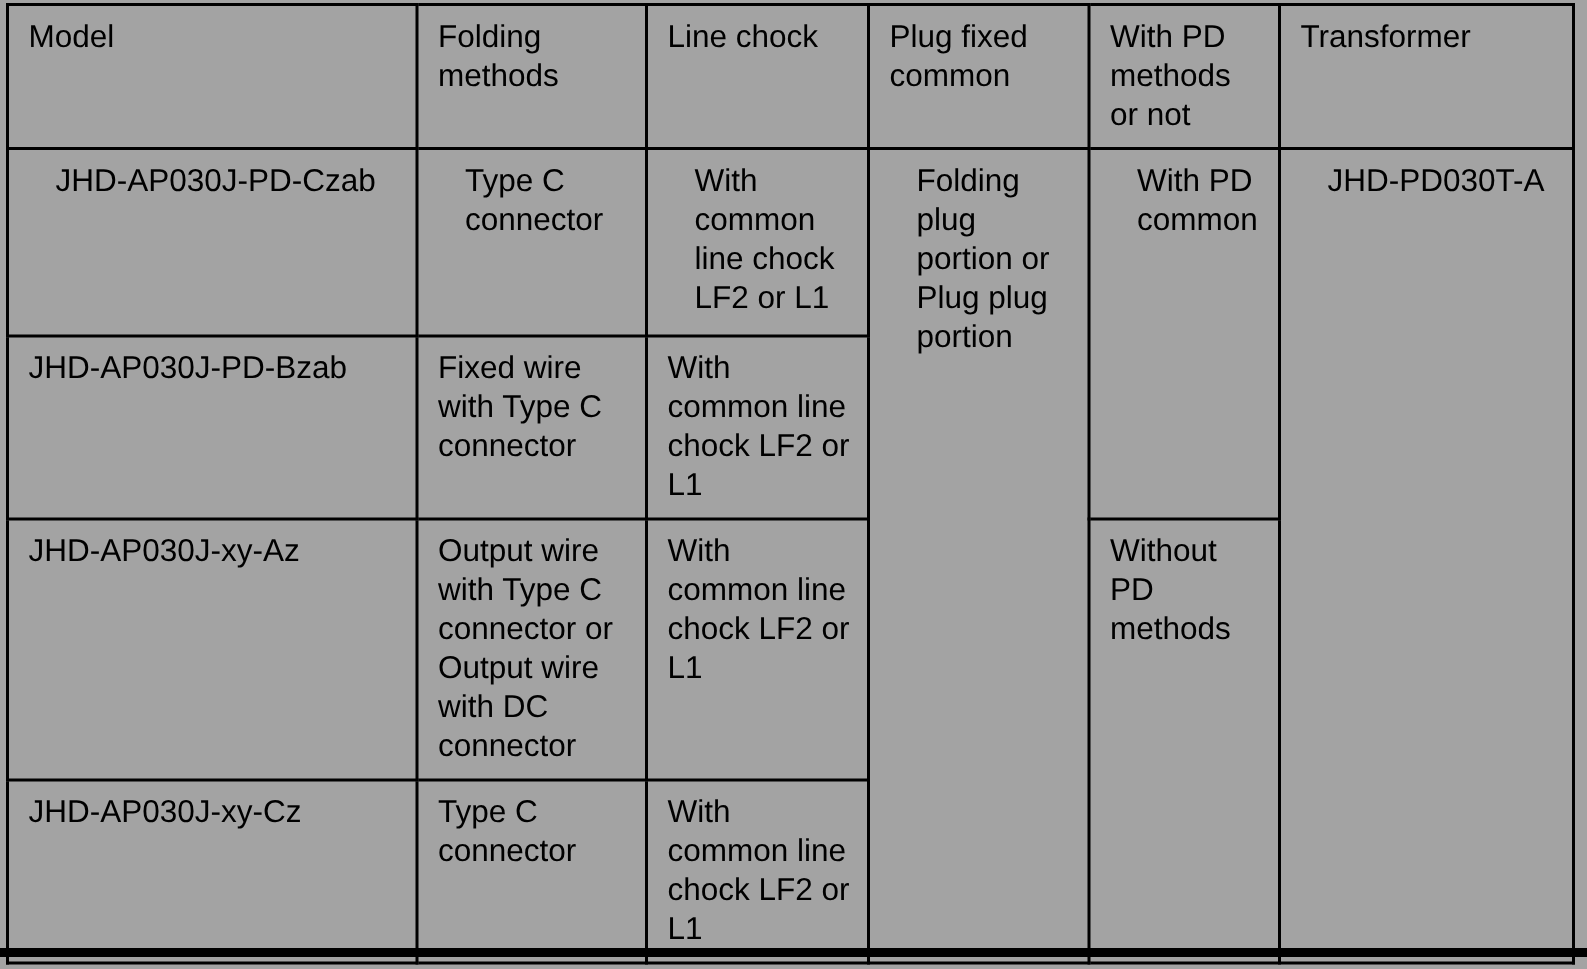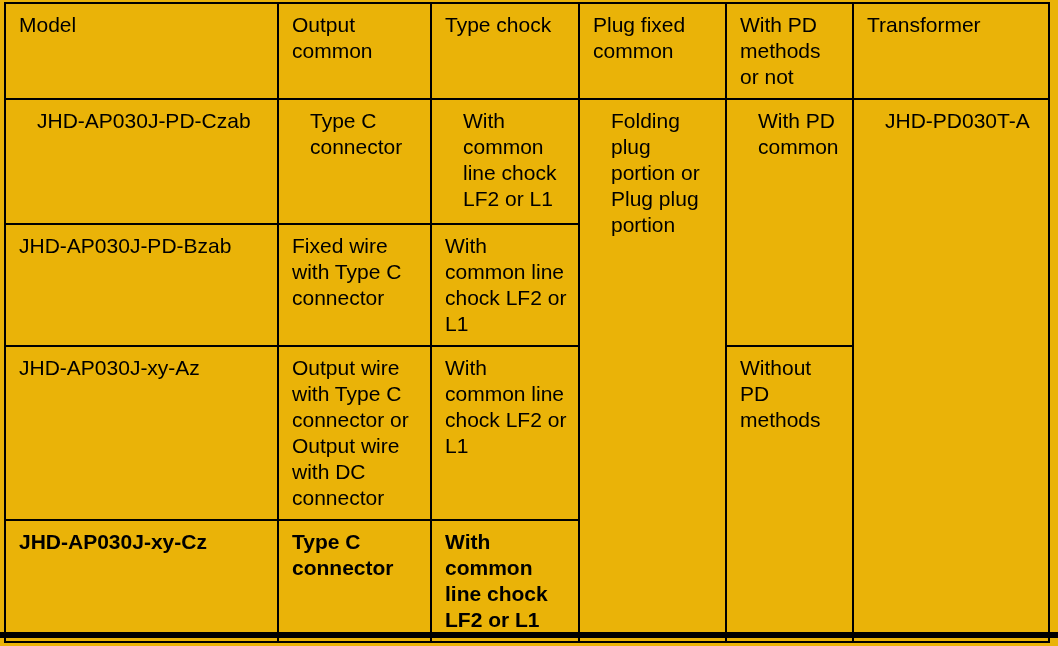--- a/index.html
+++ b/index.html
@@ -5,21 +5,21 @@
   * { margin: 0; padding: 0; box-sizing: border-box; }
   html, body {
     width: 1058px; height: 646px;
     background: #ffffff;
     font-family: "Liberation Sans", sans-serif;
     overflow: hidden;
   }
   .page {
     position: relative;
     width: 1058px; height: 646px;
-    background: #eab308;
+    background: #a3a3a3;
   }
   table.spec-table {
     position: absolute;
     left: 4px; top: 2px;
     width: 1044px;
     border-collapse: collapse;
     table-layout: fixed;
   }
   table.spec-table th,
   table.spec-table td {
@@ -31,21 +31,21 @@
     line-height: 26px;
     color: #000000;
     padding: 8px 10px 8px 13px;
     overflow: hidden;
     word-wrap: normal;
   }
   tr.header-row th { height: 95px; }
   tr.row-1 td { height: 125px; padding-left: 31px; }
   tr.row-2 td { height: 120px; }
   tr.row-3 td { height: 173px; }
-  tr.row-4 td { height: 118px; font-weight: bold; }
+  tr.row-4 td { height: 118px; }
   .bottom-rule {
     position: absolute;
     left: 0; top: 632px;
     width: 1058px; height: 6px;
     background: #000000;
   }
 </style>
 </head>
 <body>
 
@@ -57,22 +57,22 @@
       <col style="width:153px">
       <col style="width:148px">
       <col style="width:147px">
       <col style="width:127px">
       <col style="width:196px">
     </colgroup>
 
     <tbody>
         <tr class="header-row">
       <th>Model</th>
-      <th>Output common</th>
-      <th>Type chock</th>
+      <th>Folding methods</th>
+      <th>Line chock</th>
       <th>Plug fixed common</th>
       <th>With PD methods or not</th>
       <th>Transformer</th>
     </tr>
 
     <tr class="row-1">
       <td>JHD-AP030J-PD-Czab</td>
       <td>Type C connector</td>
       <td>With common line chock LF2 or L1</td>
       <td rowspan="4">Folding plug portion or Plug plug portion</td>

